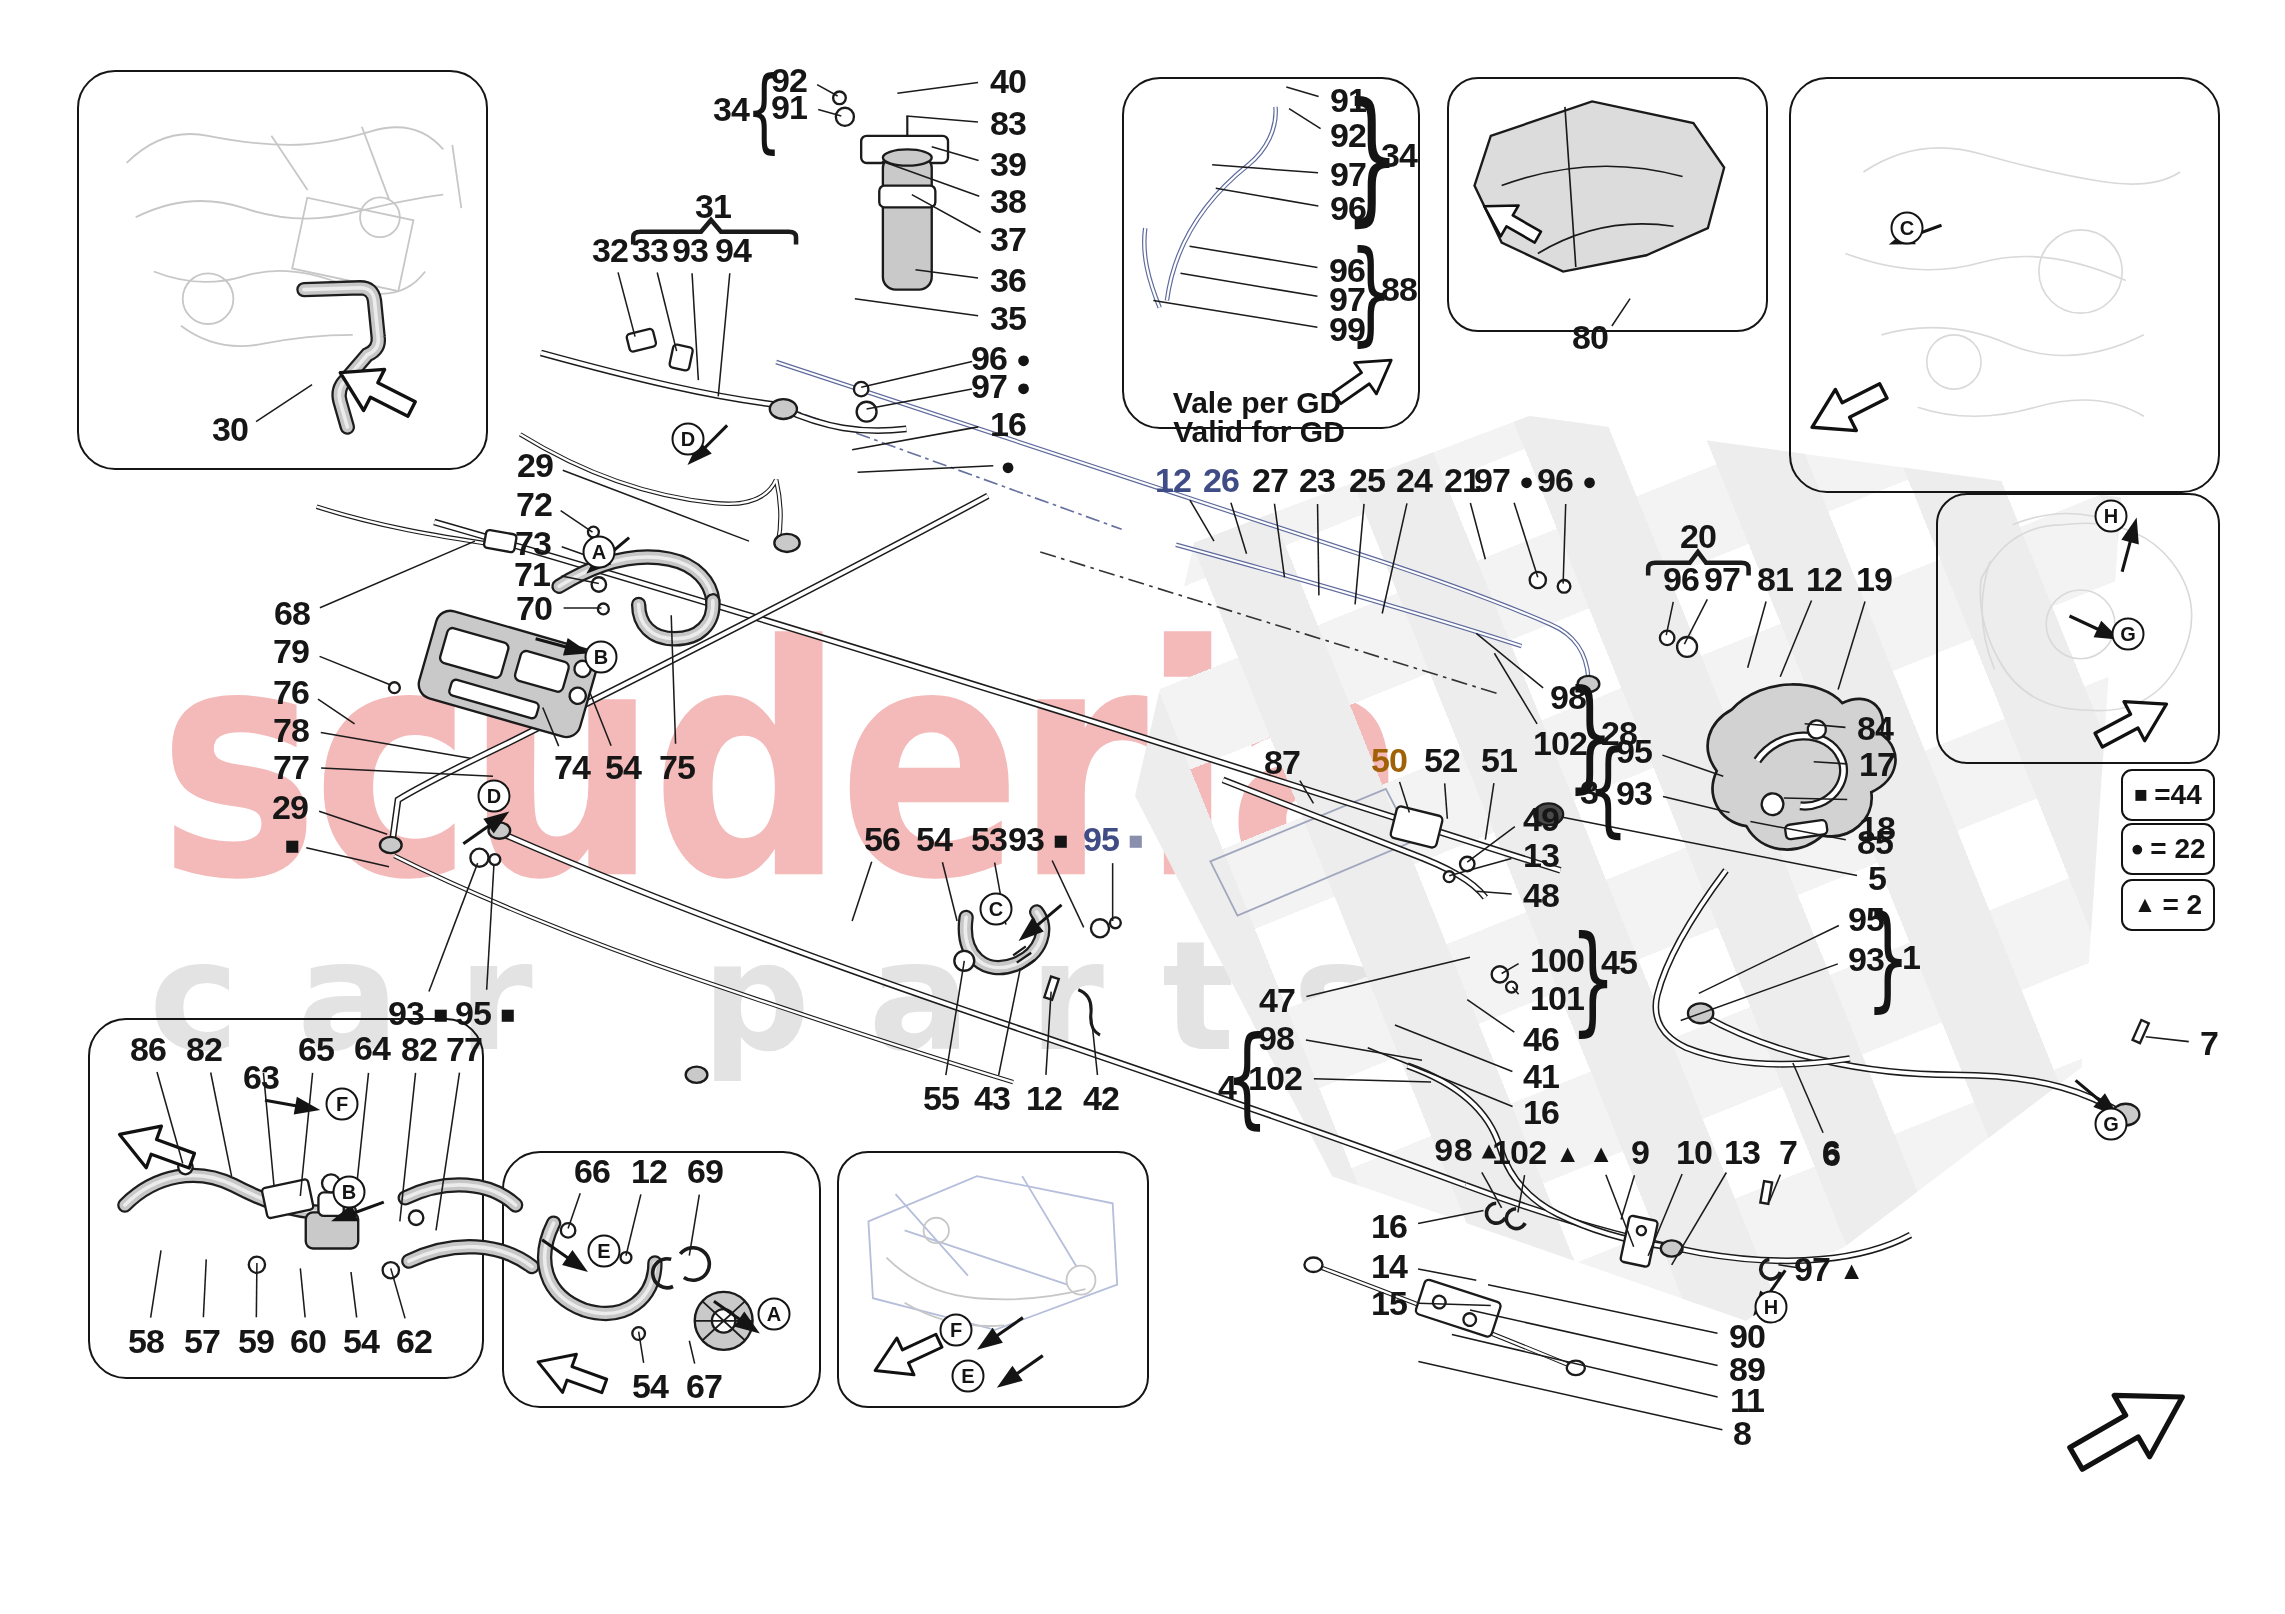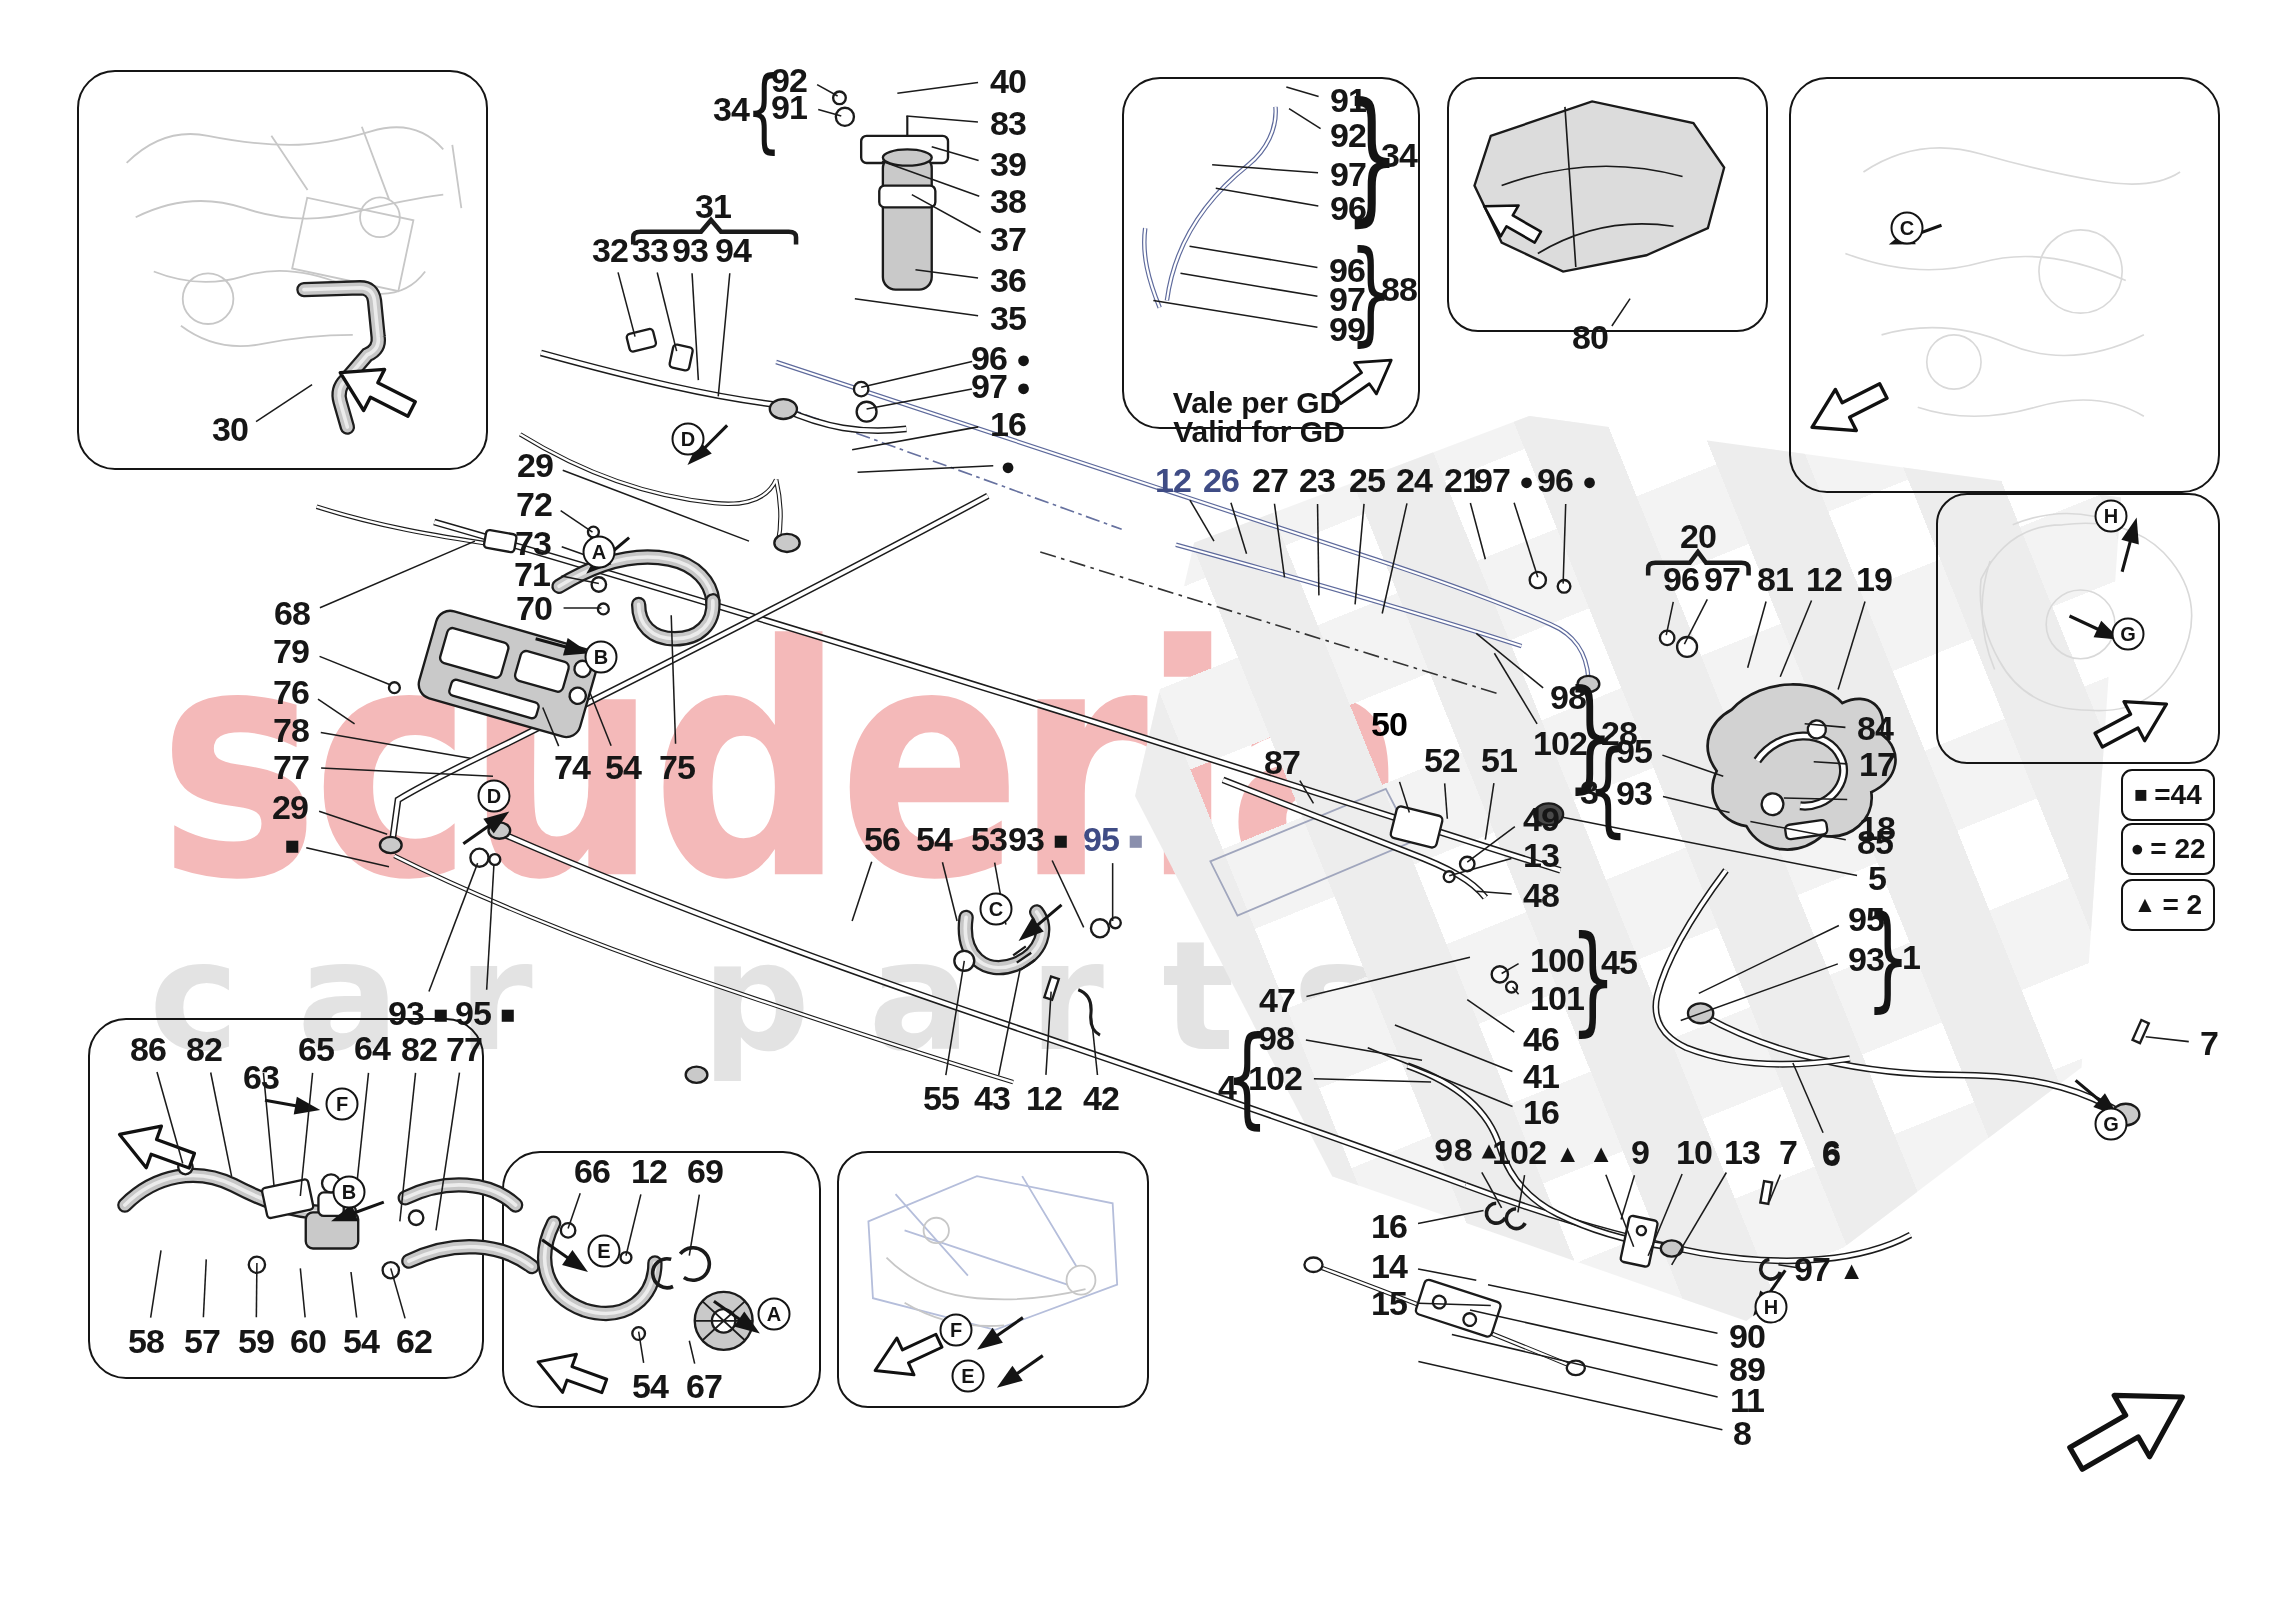--- a/index.html
+++ b/index.html
@@ -606,21 +606,21 @@
       <div class="co" style="left: 1877px; top: 764px;"><span>17</span></div>
       <div class="co" style="left: 1877px; top: 828px;"><span>18</span></div>
       <div class="co" style="left: 1875px; top: 842px;"><span>85</span></div>
       <div class="co" style="left: 1877px; top: 878px;"><span>5</span></div>
       <div class="co" style="left: 1866px; top: 919px;"><span>95</span></div>
       <div class="co" style="left: 1866px; top: 959px;"><span>93</span></div>
       <div class="co" style="left: 1911px; top: 957px;"><span>1</span></div>
       <div class="co" style="left: 2209px; top: 1043px;"><span>7</span></div>
       <div class="co" style="left: 1831px; top: 1154px;"><span>6</span></div>
       <div class="co" style="left: 1282px; top: 762px;"><span>87</span></div>
-      <div class="co" style="left: 1389px; top: 724px; color: #000000;"><span>50</span></div>
+      <div class="co" style="left: 1389px; top: 760px; color: #a16207;"><span>50</span></div>
       <div class="co" style="left: 1442px; top: 760px;"><span>52</span></div>
       <div class="co" style="left: 1499px; top: 760px;"><span>51</span></div>
       <div class="co" style="left: 1541px; top: 819px;"><span>49</span></div>
       <div class="co" style="left: 1541px; top: 855px;"><span>13</span></div>
       <div class="co" style="left: 1541px; top: 895px; text-align: right;"><span>48</span></div>
       <div class="co" style="left: 1557px; top: 960px;"><span>100</span></div>
       <div class="co" style="left: 1557px; top: 998px;"><span>101</span></div>
       <div class="co" style="left: 1619px; top: 962px;"><span>45</span></div>
       <div class="co" style="left: 1541px; top: 1039px;"><span>46</span></div>
       <div class="co" style="left: 1541px; top: 1076px;"><span>41</span></div>

